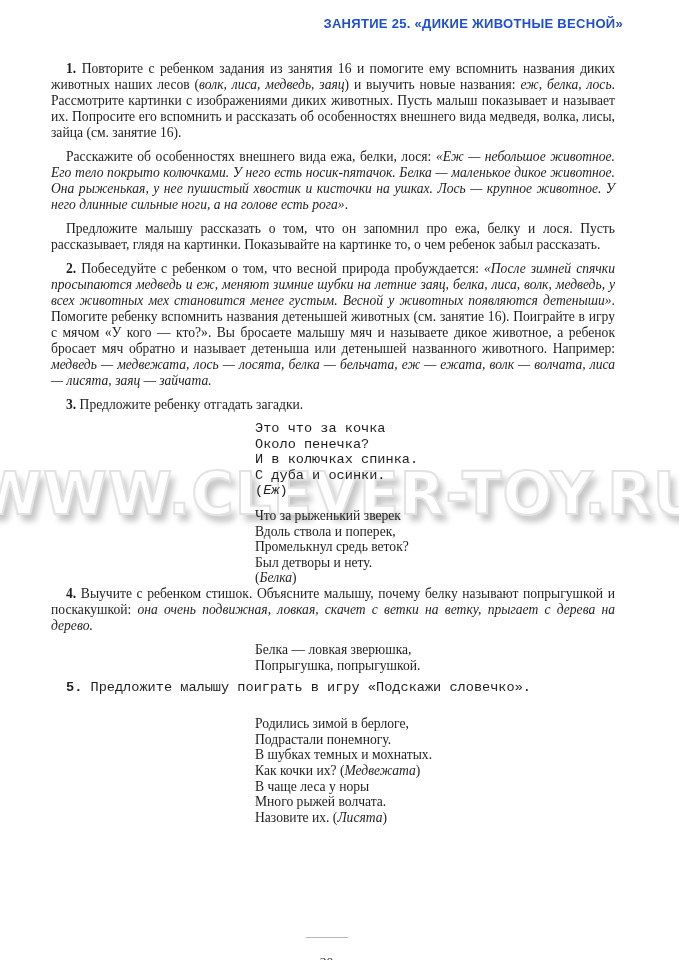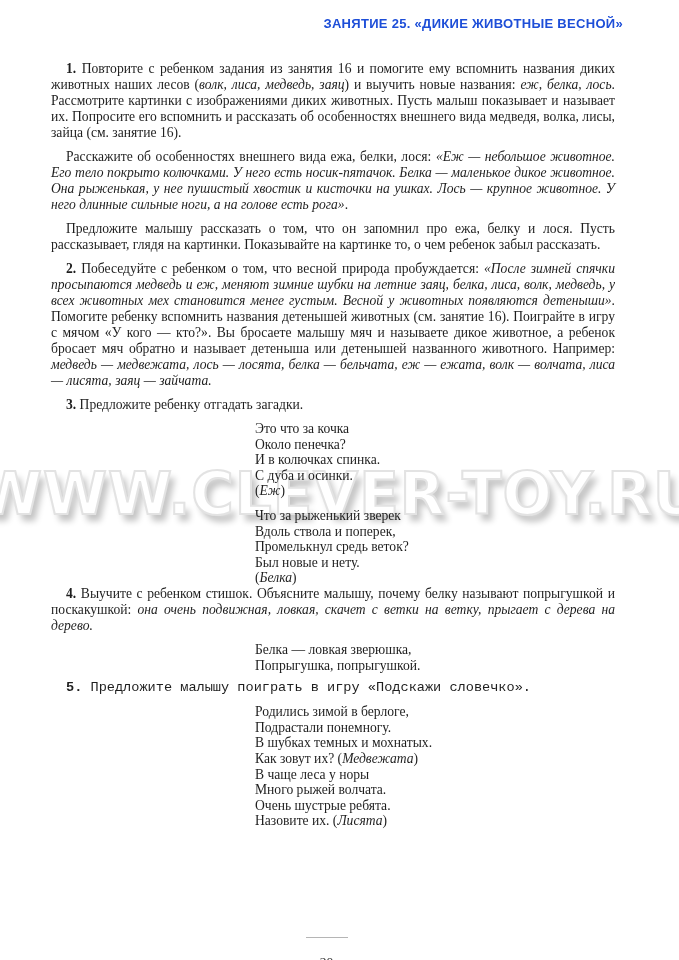--- a/index.html
+++ b/index.html
@@ -41,26 +41,26 @@
   .stanza {
     margin-left: 212px;
     line-height: 15.6px;
   }
   .stanza-line { white-space: nowrap; }
   .stanza-answer {
     width: 152px;
   }
   
   [data-name="paragraph-1"]   { margin-top: 30px; }
-  [data-name="riddle-hedgehog"]{ margin-top: 0; }
+  [data-name="riddle-hedgehog"]{ margin-top: 0; font-family: Liberation Mono, monospace; }
   [data-name="riddle-squirrel"]{ margin-top: 9px; }
   [data-name="paragraph-6"]   { margin-top: 0; }
   [data-name="verse-squirrel"]{ margin-top: 5px; font-family: Liberation Serif, serif; }
   [data-name="paragraph-7"]   { margin-top: 7px; font-family: Liberation Mono, monospace; }
-  [data-name="verse-bear-cubs"]{ margin-top: 8px; }
+  [data-name="verse-bear-cubs"]{ margin-top: 20px; }
   [data-name="verse-fox-cubs"]{ }
 
   .watermark {
     position: absolute;
     top: 444px;
     left: 50%;
     transform: translateX(-50%);
     white-space: nowrap;
     z-index: 0;
     font-family: "DejaVu Sans", sans-serif;
@@ -113,39 +113,38 @@
         <div class="stanza-line" data-name="stanza-line"><span>Это что за кочка</span></div>
         <div class="stanza-line" data-name="stanza-line"><span>Около пенечка?</span></div>
         <div class="stanza-line" data-name="stanza-line"><span>И в колючках спинка.</span></div>
         <div class="stanza-line" data-name="stanza-line"><span>С дуба и осинки.</span></div>
         <div class="stanza-answer" data-name="riddle-answer"><span>(</span><em>Еж</em><span>)</span></div>
       </div>
       <div class="stanza" data-name="riddle-squirrel">
         <div class="stanza-line" data-name="stanza-line"><span>Что за рыженький зверек</span></div>
         <div class="stanza-line" data-name="stanza-line"><span>Вдоль ствола и поперек,</span></div>
         <div class="stanza-line" data-name="stanza-line"><span>Промелькнул средь веток?</span></div>
-        <div class="stanza-line" data-name="stanza-line"><span>Был новые и нету.</span></div>
+        <div class="stanza-line" data-name="stanza-line"><span>Был детворы и нету.</span></div>
         <div class="stanza-answer" data-name="riddle-answer"><span>(</span><em>Белка</em><span>)</span></div>
       </div>
       <p class="para" data-name="paragraph-6"><strong>4.</strong><span> Выучите с ребенком стишок. Объясните малышу, почему белку называют попрыгушкой и поскакушкой: </span><em>она очень подвижная, ловкая, скачет с ветки на ветку, прыгает с дерева на дерево.</em></p>
       <div class="stanza" data-name="verse-squirrel">
         <div class="stanza-line" data-name="stanza-line"><span>Белка — ловкая зверюшка,</span></div>
         <div class="stanza-line" data-name="stanza-line"><span>Попрыгушка, попрыгушкой.</span></div>
       </div>
       <p class="para" data-name="paragraph-7"><strong>5.</strong><span> Предложите малышу поиграть в игру «Подскажи словечко».</span></p>
       <div class="stanza" data-name="verse-bear-cubs">
         <div class="stanza-line" data-name="stanza-line"><span>Родились зимой в берлоге,</span></div>
         <div class="stanza-line" data-name="stanza-line"><span>Подрастали понемногу.</span></div>
         <div class="stanza-line" data-name="stanza-line"><span>В шубках темных и мохнатых.</span></div>
-        <div class="stanza-line" data-name="stanza-line"><span>Как зовут их? (</span><em>Медвежата</em><span>)</span></div>
+        <div class="stanza-line" data-name="stanza-line"><span>Как кочки их? (</span><em>Медвежата</em><span>)</span></div>
       </div>
       <div class="stanza" data-name="verse-fox-cubs">
         <div class="stanza-line" data-name="stanza-line"><span>В чаще леса у норы</span></div>
         <div class="stanza-line" data-name="stanza-line"><span>Много рыжей волчата.</span></div>
-        <div class="stanza-line" data-name="stanza-line"><span>Очень шустрые ребята.</span></div>
         <div class="stanza-line" data-name="stanza-line"><span>Назовите их. (</span><em>Лисята</em><span>)</span></div>
       </div>
     </main>
 
   <div class="footer" data-name="page-footer">
     <span class="footer-rule" data-name="footer-rule"></span>
     <div class="page-number" data-name="page-number">20</div>
   </div>
 
 </div>

